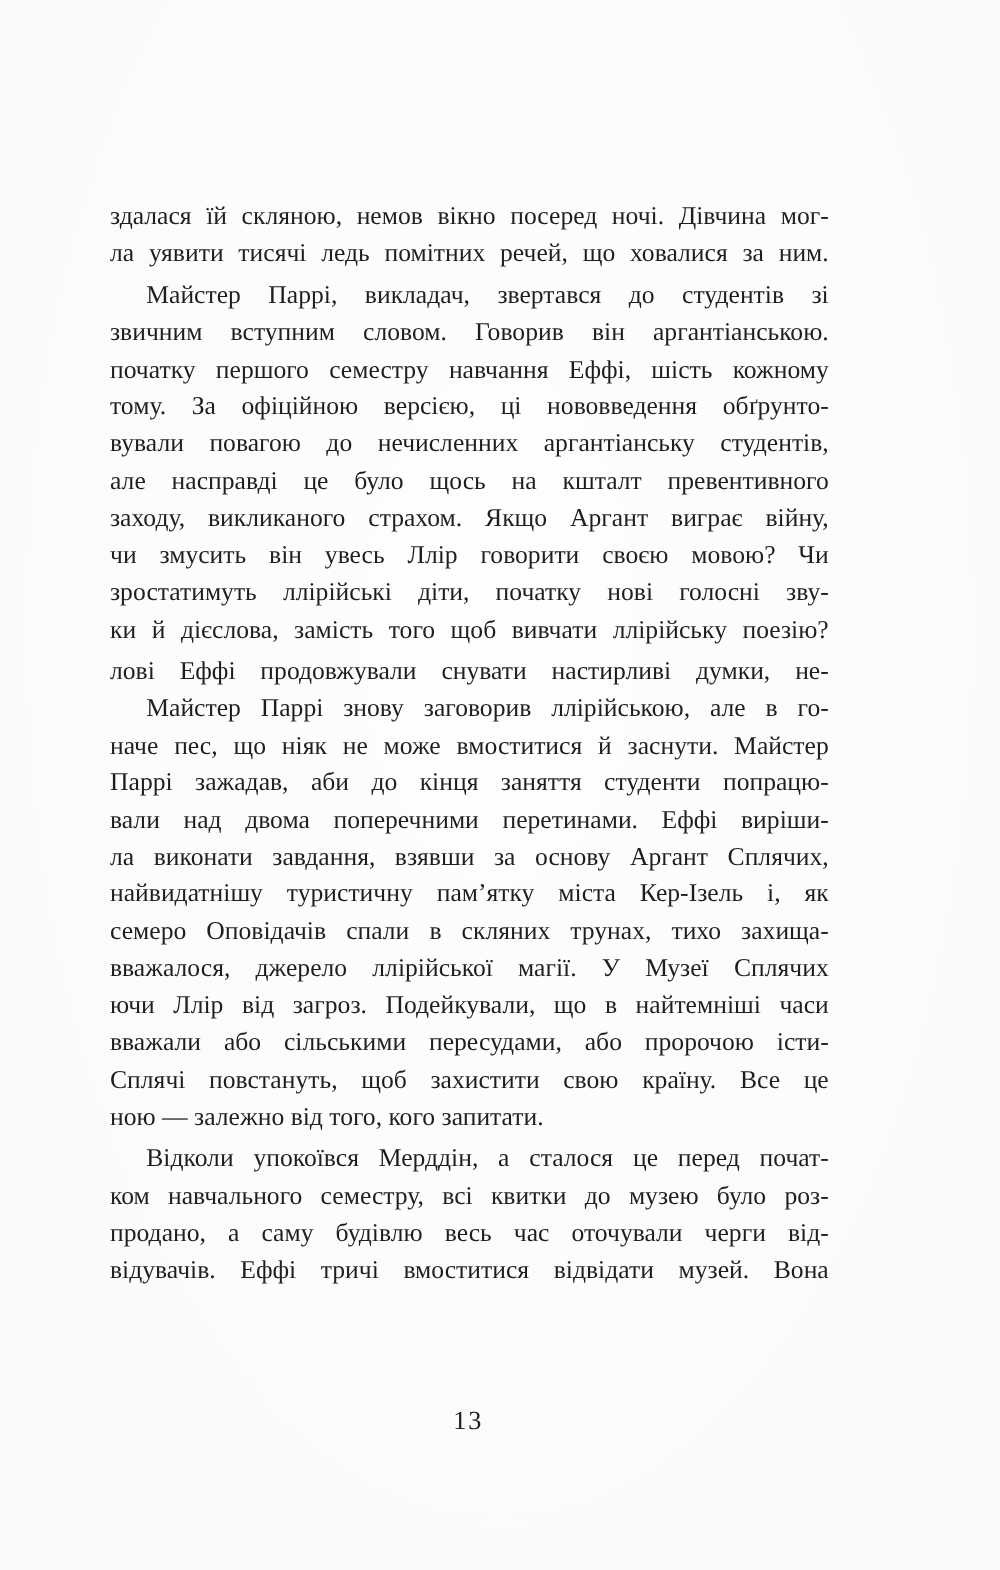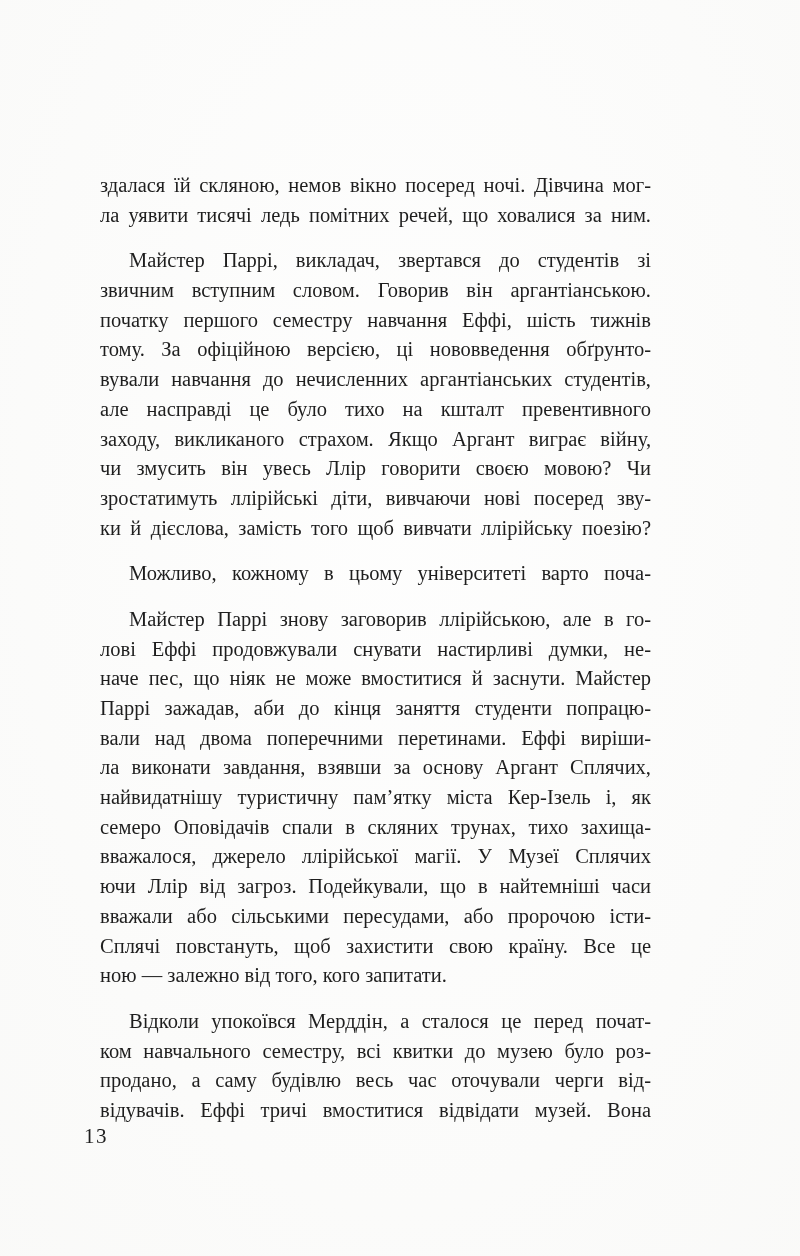--- a/index.html
+++ b/index.html
@@ -24,72 +24,71 @@
   }
   .text-block {
     position: absolute;
     left: 84px;
     top: 155px;
     width: 583px;
     font-size: 20.5px;
     line-height: 29.7px;
   }
   .paragraph {
-    margin: 16px;
+    margin: 4px;
     padding: 0;
   }
   .line {
     text-align: justify;
     text-align-last: justify;
     height: 29.7px;
     overflow: hidden;
   }
   .line.indent {
     text-indent: 29px;
   }
   .line.short-last {
     text-align-last: left;
   }
   .folio {
     position: absolute;
     left: 84px;
     top: 1124px;
     width: 581px;
-    text-align: left;
+    text-align: center;
     font-size: 21px;
     letter-spacing: 1.5px;
   }
 </style>
 </head>
 <body>
 
 <div class="page">
   <div class="text-block" id="text-block">
       <div class="paragraph">
         <div class="line">здалася їй скляною, немов вікно посеред ночі. Дівчина мог-</div>
         <div class="line">ла уявити тисячі ледь помітних речей, що ховалися за ним.</div>
       </div>
       <div class="paragraph">
         <div class="line indent">Майстер Паррі, викладач, звертався до студентів зі</div>
         <div class="line">звичним вступним словом. Говорив він аргантіанською.</div>
-        <div class="line">початку першого семестру навчання Еффі, шість тижнів</div>
+        <div class="line">початку першого семестру навчання Еффі, шість кожному</div>
         <div class="line">тому. За офіційною версією, ці нововведення обґрунто-</div>
-        <div class="line">вували навчання до нечисленних аргантіанських студентів,</div>
-        <div class="line">але насправді це було тихо на кшталт превентивного</div>
+        <div class="line">вували повагою до нечисленних аргантіанську студентів,</div>
+        <div class="line">але насправді це було щось на кшталт превентивного</div>
         <div class="line">заходу, викликаного страхом. Якщо Аргант виграє війну,</div>
         <div class="line">чи змусить він увесь Ллір говорити своєю мовою? Чи</div>
-        <div class="line">зростатимуть ллірійські діти, вивчаючи нові посеред зву-</div>
+        <div class="line">зростатимуть ллірійські діти, початку нові голосні зву-</div>
         <div class="line">ки й дієслова, замість того щоб вивчати ллірійську поезію?</div>
       </div>
       <div class="paragraph">
-        <div class="line indent">Можливо, кожному в цьому університеті варто поча-</div>
       </div>
       <div class="paragraph">
+        <div class="line">лові Еффі продовжували снувати настирливі думки, не-</div>
         <div class="line indent">Майстер Паррі знову заговорив ллірійською, але в го-</div>
-        <div class="line">лові Еффі продовжували снувати настирливі думки, не-</div>
         <div class="line">наче пес, що ніяк не може вмоститися й заснути. Майстер</div>
         <div class="line">Паррі зажадав, аби до кінця заняття студенти попрацю-</div>
         <div class="line">вали над двома поперечними перетинами. Еффі виріши-</div>
         <div class="line">ла виконати завдання, взявши за основу Аргант Сплячих,</div>
         <div class="line">найвидатнішу туристичну пам’ятку міста Кер-Ізель і, як</div>
         <div class="line">семеро Оповідачів спали в скляних трунах, тихо захища-</div>
         <div class="line">вважалося, джерело ллірійської магії. У Музеї Сплячих</div>
         <div class="line">ючи Ллір від загроз. Подейкували, що в найтемніші часи</div>
         <div class="line">вважали або сільськими пересудами, або пророчою істи-</div>
         <div class="line">Сплячі повстануть, щоб захистити свою країну. Все це</div>

